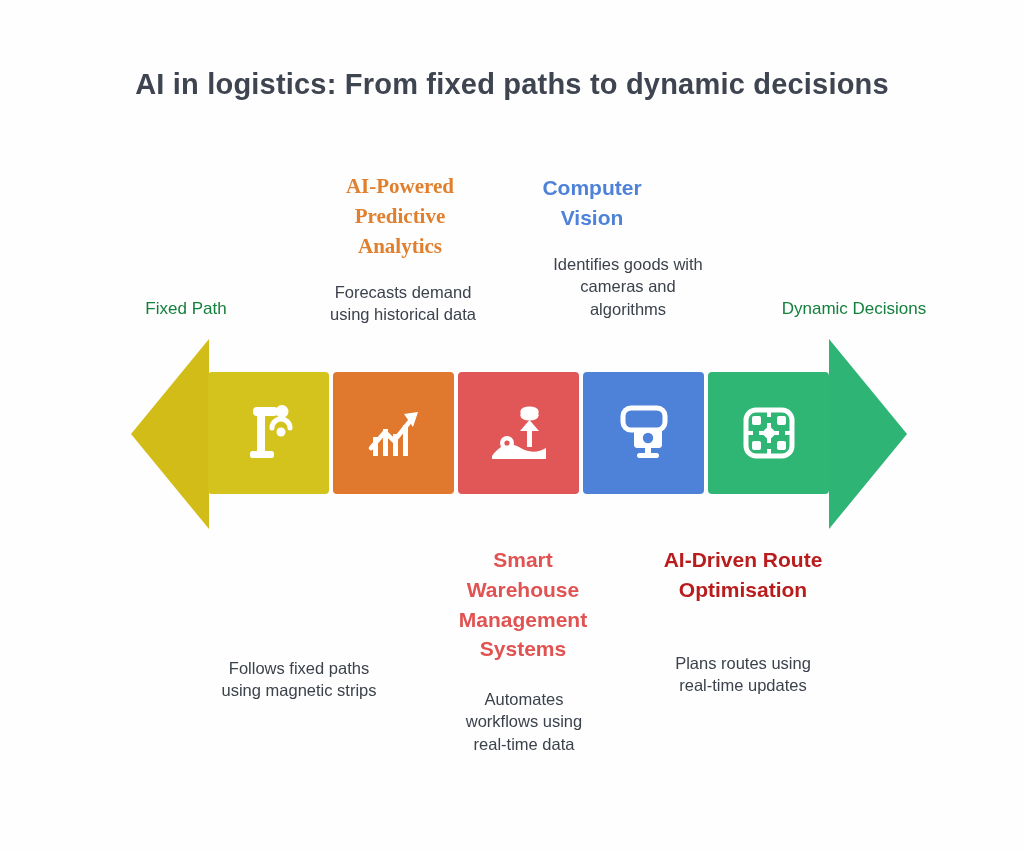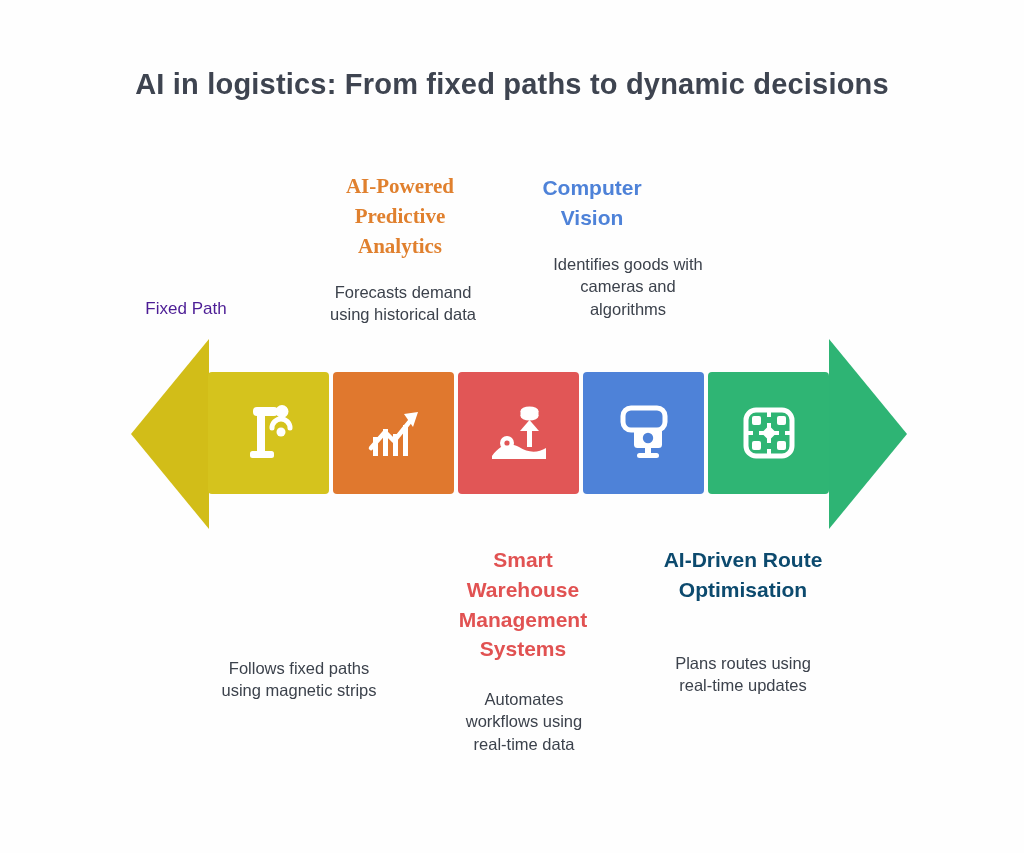--- a/index.html
+++ b/index.html
@@ -51,38 +51,39 @@
   .arrow-left  { left: 131px; }
   .arrow-right { left: 829px; }
 
   .label {
     position: absolute;
     text-align: center;
     transform: translateX(-50%);
   }
   .step-title { font-size: 21px; font-weight: 700; line-height: 1.42; }
   .step-desc  { font-size: 16.5px; color: #3c424c; line-height: 1.36; }
-  .endpoint   { font-size: 17px; color: #4c1d95; }
+  .endpoint   { font-size: 17px; color: #15803d; }
 
   .c-orange { color: #e0802e; font-family: Liberation Serif, serif; }
   .c-blue   { color: #4e82d8; }
   .c-yellow { color: #d2be19; }
   .c-red    { color: #e15252; }
-  .c-green  { color: #0c4a6e; }
+  .c-green  { color: #b91c1c; }
 
   .icon-svg { display: block; }
 </style>
 </head>
 <body>
 
 <div class="canvas">
 
   <div class="title">AI in logistics: From fixed paths to dynamic decisions</div>
 
   <div class="label endpoint" style="left:186px; top:299px; width:160px;">Fixed Path</div>
+  <div class="label endpoint" style="left:854px; top:299px; width:200px;">Dynamic Decisions</div>
 
   <div class="label step-title c-orange" style="left:400px; top:172px; width:150px;">AI-Powered Predictive Analytics</div>
   <div class="label step-desc" style="left:403px; top:281px; width:178px;">Forecasts demand using historical data</div>
 
   <div class="label step-title c-blue" style="left:592px; top:173px; width:122px;">Computer Vision</div>
   <div class="label step-desc" style="left:628px; top:253px; width:168px;">Identifies goods with cameras and algorithms</div>
 
   <div class="arrowhead arrow-left">
     <svg class="icon-svg" width="78" height="190" viewBox="0 0 78 190">
       <polygon points="78,0 78,190 0,95" fill="#d2bd18"></polygon>

